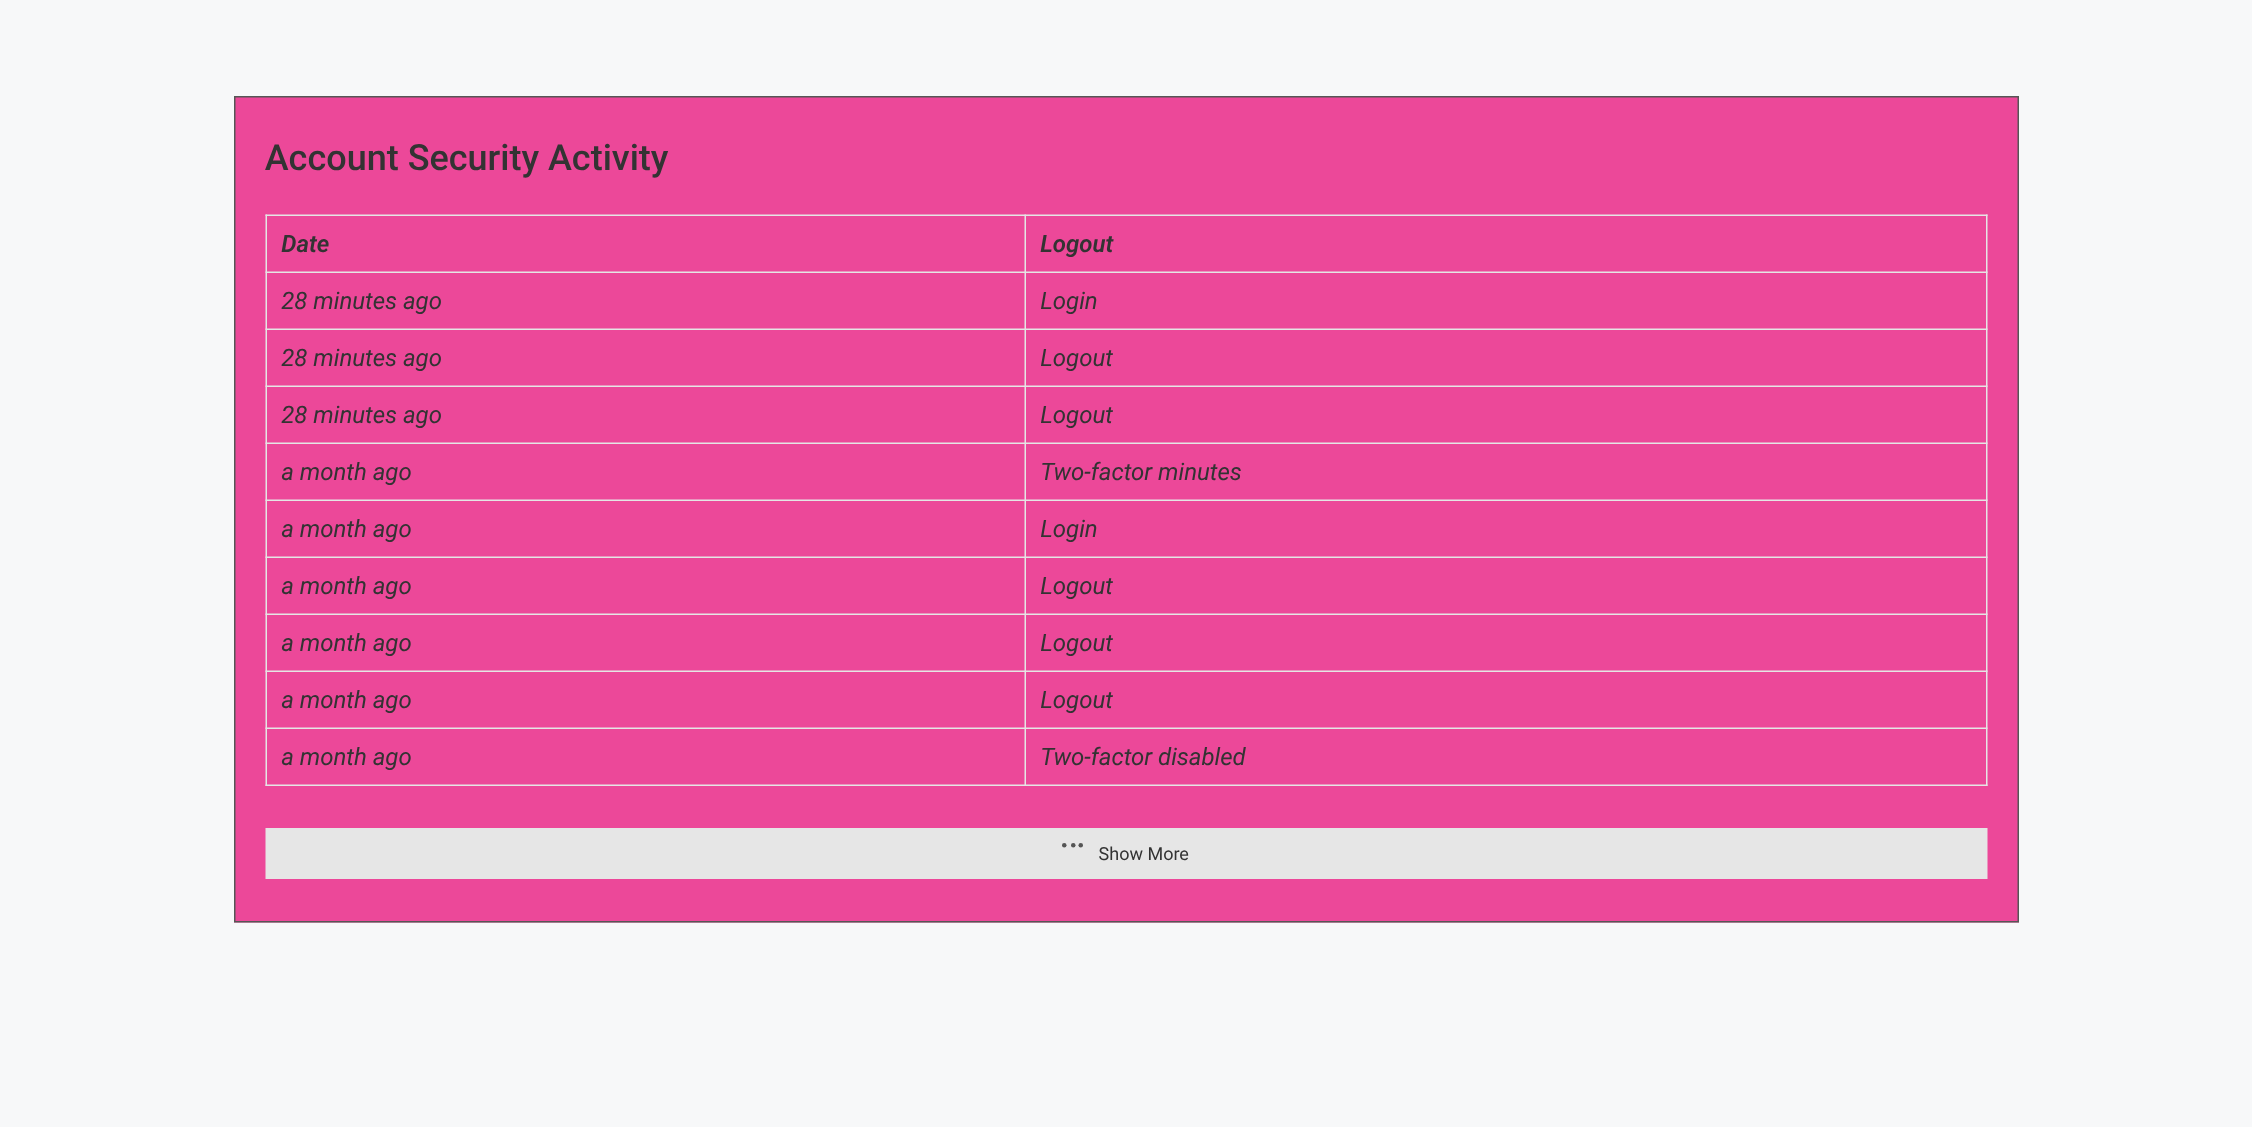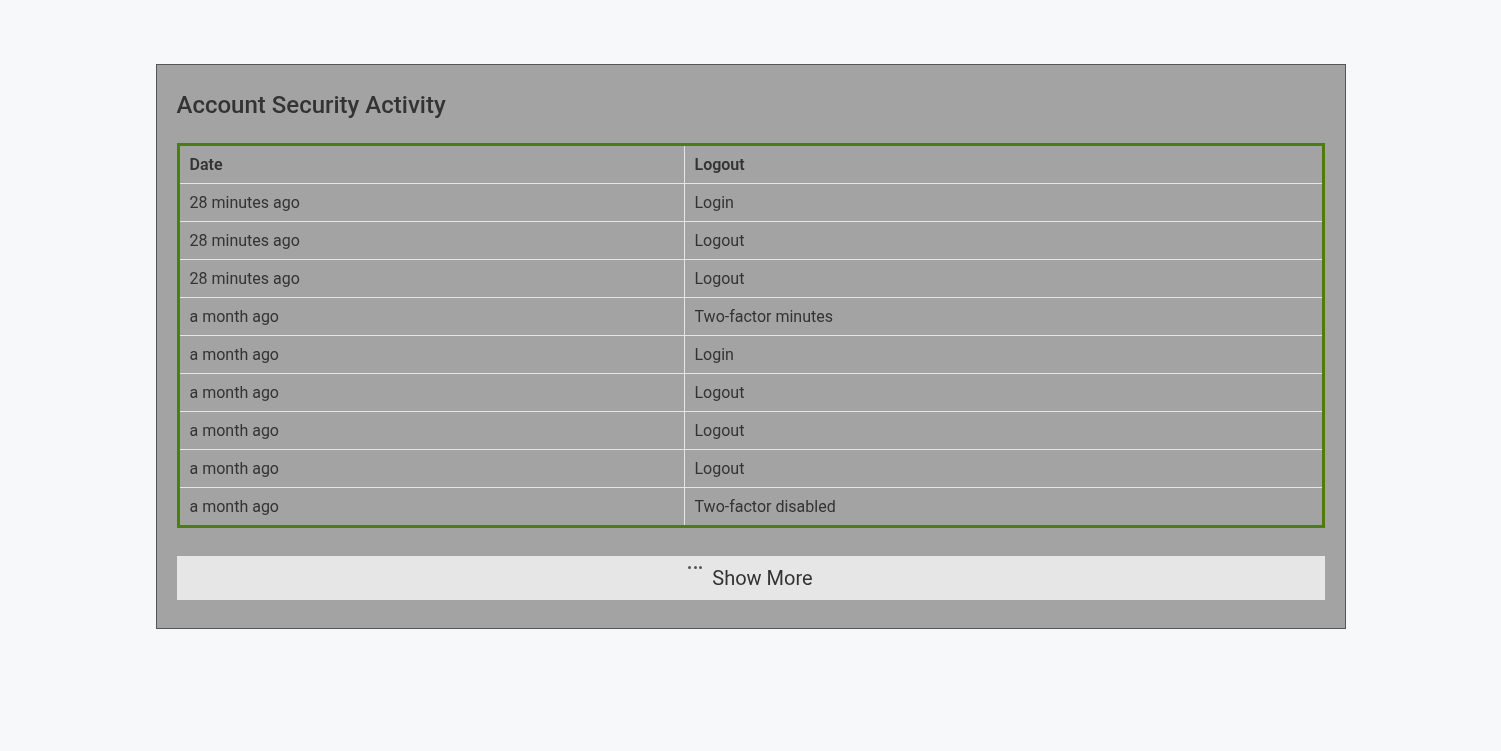--- a/index.html
+++ b/index.html
@@ -11,56 +11,57 @@
       font-family: -apple-system, BlinkMacSystemFont, "Segoe UI", Roboto, "Helvetica Neue", Arial, sans-serif;
       background-color: #f7f8f9;
       width: 1501px;
       height: 751px;
       padding-top: 64px;
       color: #262626;
     }
     .card {
       width: 1190px;
       margin: 0 auto;
-      background: #a3a3a3;
+      background: #ec4899;
       border: 1px solid #565656;
       padding: 20px 20px 28px 20px;
     }
     .card-title {
       font-size: 24px;
       font-weight: 500;
       color: #333333;
       margin-bottom: 24px;
       padding-top: 6px;
     }
     table {
       width: 100%;
       border-collapse: collapse;
-      border: 3px solid #4d7c0f;
+      border: 1px solid #4d7c0f;
       margin-bottom: 28px;
+      font-style: italic;
     }
     th, td {
       text-align: left;
       padding: 9px 10px;
       border: 1px solid #e5e5e5;
       font-size: 16px;
       color: #333333;
     }
     th {
       font-weight: 600;
     }
     th.col-date, td.col-date {
       width: 506px;
     }
     .show-more-btn {
       width: 100%;
       background: #e6e6e6;
       border: none;
       padding: 10px 0;
-      font-size: 20px;
+      font-size: 12px;
       color: #333333;
       cursor: pointer;
       display: flex;
       align-items: flex-start;
       justify-content: center;
       gap: 10px;
       font-family: inherit;
     }
     .dots-icon {
       display: inline-flex;

